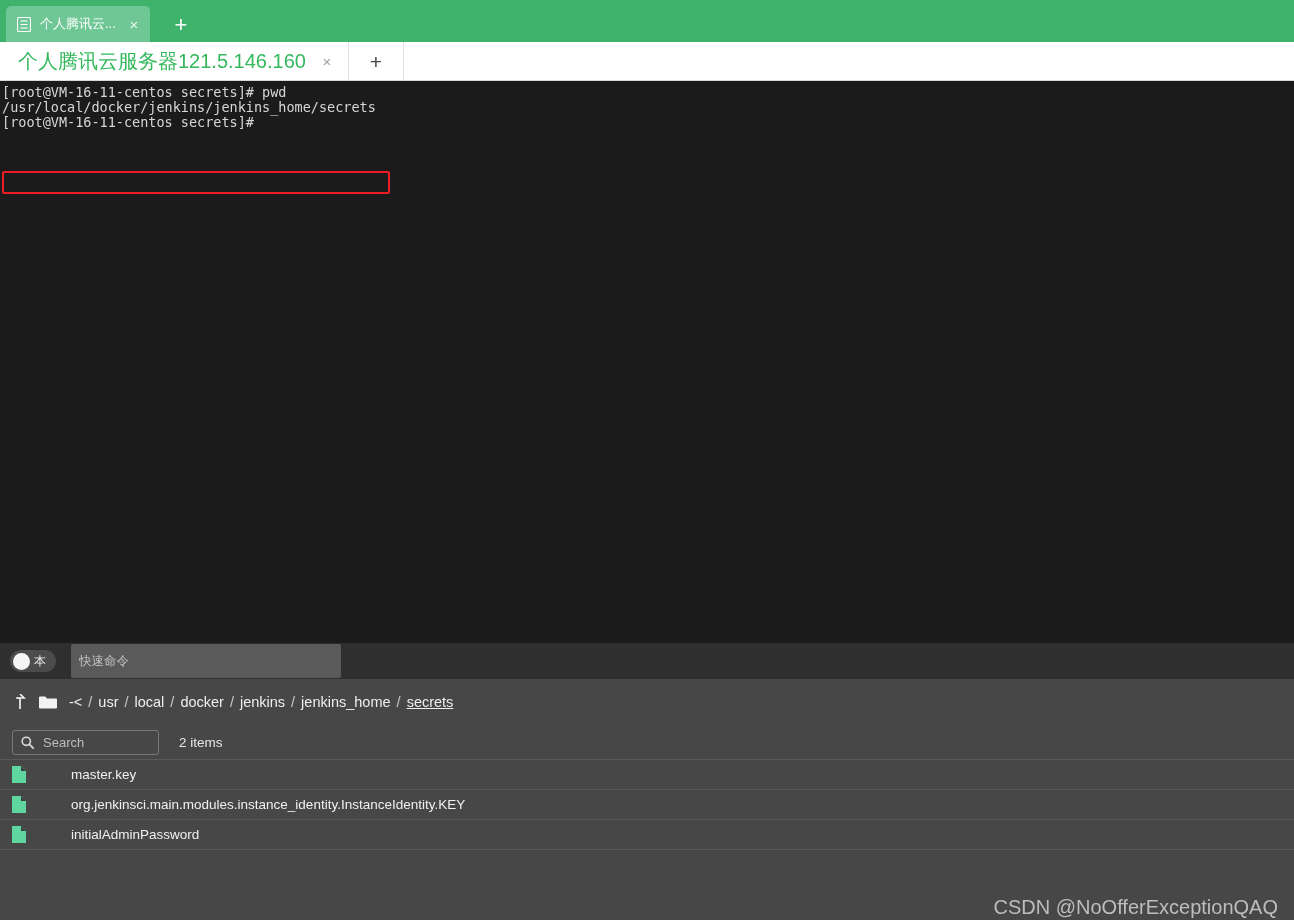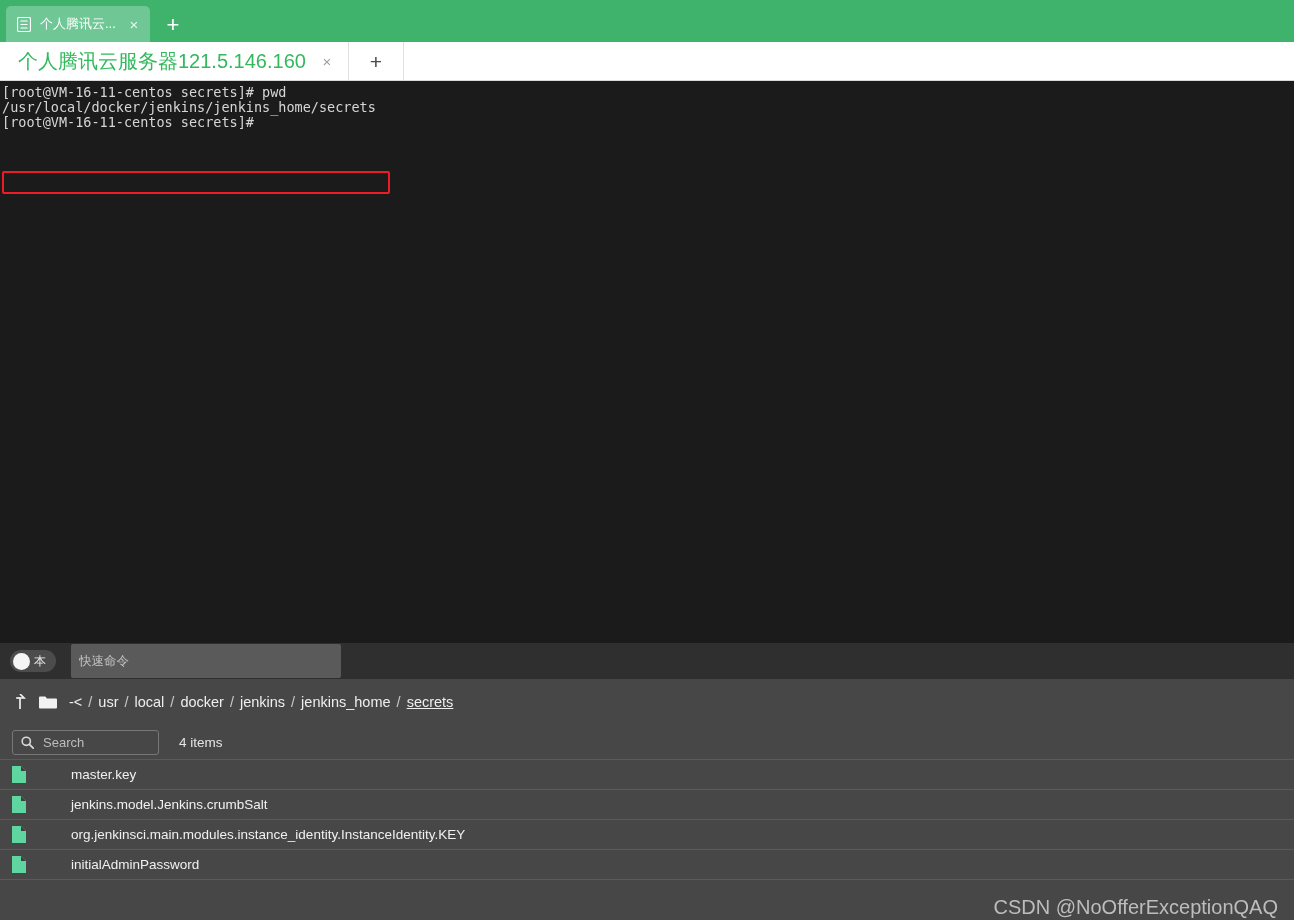--- a/index.html
+++ b/index.html
@@ -15,20 +15,21 @@
   }
 
   
   .app-tabbar {
     height: 42px;
     background: #3fb36b;
     display: flex;
     align-items: flex-end;
     padding: 0;
     box-sizing: border-box;
+    gap: 8px;
   }
   .app-tab {
     margin-left: 6px;
     height: 36px;
     min-width: 130px;
     background: #6ec795;
     border-radius: 5px 5px 0 0;
     display: flex;
     align-items: center;
     padding: 0 8px 0 10px;
@@ -377,41 +378,32 @@
   <div class="fp-toolbar">
     <div class="fp-search">
       <span class="fp-search-icon">
         <svg width="13" height="13" viewBox="0 0 13 13" aria-hidden="true">
           <circle cx="5.3" cy="5.3" r="4.1" fill="none" stroke="#d8d8d8" stroke-width="1.6"></circle>
           <line x1="8.4" y1="8.4" x2="12.2" y2="12.2" stroke="#d8d8d8" stroke-width="1.8" stroke-linecap="round"></line>
         </svg>
       </span>
       <input class="fp-search-input" type="text" placeholder="Search" style="">
     </div>
-    <span class="fp-count">4 items</span>
+    <span class="fp-count">2 items</span>
   </div>
 
   <div class="fp-list">
     <div class="fp-row">
       <span class="fp-file-icon">
         <svg width="14" height="17" viewBox="0 0 14 17" aria-hidden="true">
           <path d="M0 0 H9 L14 5 V17 H0 Z" fill="#5fd6a0"></path>
           <path d="M9 0 L14 5 H9 Z" fill="#3f3f3f"></path>
         </svg>
       </span>
       <span class="fp-file-name">master.key</span>
-    </div>
-    <div class="fp-row">
-      <span class="fp-file-icon">
-        <svg width="14" height="17" viewBox="0 0 14 17" aria-hidden="true">
-          <path d="M0 0 H9 L14 5 V17 H0 Z" fill="#5fd6a0"></path>
-          <path d="M9 0 L14 5 H9 Z" fill="#3f3f3f"></path>
-        </svg>
-      </span>
-      <span class="fp-file-name">jenkins.model.Jenkins.crumbSalt</span>
     </div>
     <div class="fp-row">
       <span class="fp-file-icon">
         <svg width="14" height="17" viewBox="0 0 14 17" aria-hidden="true">
           <path d="M0 0 H9 L14 5 V17 H0 Z" fill="#5fd6a0"></path>
           <path d="M9 0 L14 5 H9 Z" fill="#3f3f3f"></path>
         </svg>
       </span>
       <span class="fp-file-name">org.jenkinsci.main.modules.instance_identity.InstanceIdentity.KEY</span>
     </div>

